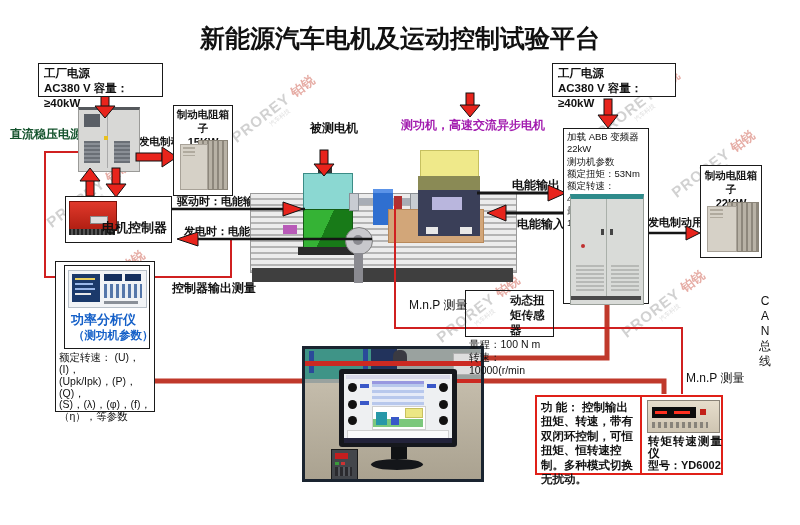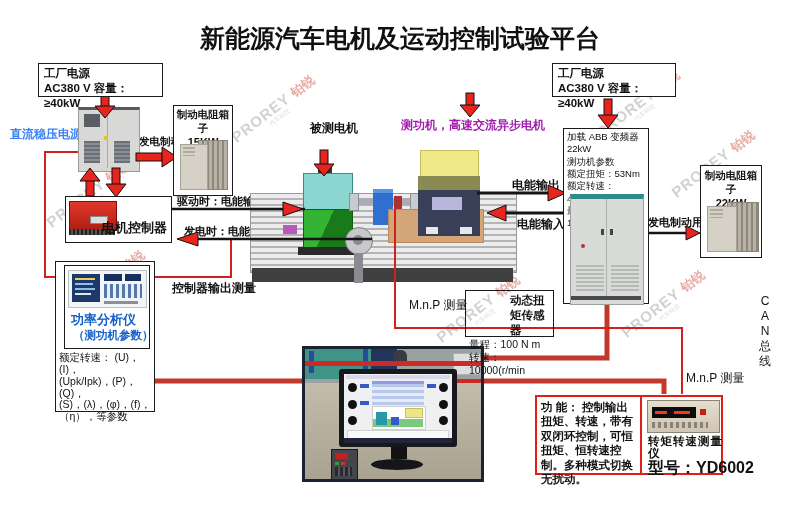--- a/index.html
+++ b/index.html
@@ -175,21 +175,21 @@
     </g>
   </svg>
 
   <div class="lbl" style="left:0;top:22px;width:800px;text-align:center;font-size:25px;">新能源汽车电机及运动控制试验平台</div>
 
   <div class="box z4" style="left:38px;top:63px;width:125px;height:34px;padding:2px 5px;font-size:11.5px;font-weight:bold;line-height:1.3;">
     <div>工厂电源</div>
     <div>AC380 V 容量：≥40kW</div>
   </div>
 
-  <div class="lbl" style="left:10px;top:126px;font-size:12px;color:#3b82f6;">直流稳压电源</div>
+  <div class="lbl" style="left:10px;top:126px;font-size:12px;color:#14532d;">直流稳压电源</div>
   <div class="abs z2" style="left:78px;top:107px;width:60px;height:61px;background:#d8d8d6;border:1px solid #9a9a98;border-top:3px solid #55585c;">
     <div class="abs" style="left:28px;top:0;width:1px;height:58px;background:#aaa;"></div>
     <div class="abs" style="left:5px;top:4px;width:16px;height:13px;background:#5a5f66;"></div>
     <div class="abs" style="left:5px;top:31px;width:16px;height:22px;background:repeating-linear-gradient(#6a6f76 0 2px,#8a8f96 2px 4px);"></div>
     <div class="abs" style="left:35px;top:31px;width:16px;height:22px;background:repeating-linear-gradient(#6a6f76 0 2px,#8a8f96 2px 4px);"></div>
     <div class="abs" style="left:25px;top:26px;width:4px;height:4px;background:#e8c020;"></div>
   </div>
 
   <div class="box z4" style="left:173px;top:105px;width:60px;height:91px;text-align:center;font-weight:bold;padding-top:2px;">
     <div style="font-size:10.5px;">制动电阻箱子</div>
@@ -300,17 +300,17 @@
       <div class="abs" style="left:3px;top:3px;width:71px;height:31px;background:linear-gradient(#e6ddcc,#cfc5b2);border:1px solid #8a8378;">
         <div class="abs" style="left:4px;top:6px;width:44px;height:11px;background:#0c0c0c;">
           <div class="abs" style="left:3px;top:4px;width:12px;height:3px;background:#ff3020;"></div>
           <div class="abs" style="left:22px;top:4px;width:16px;height:3px;background:#ff3020;"></div>
         </div>
         <div class="abs" style="left:52px;top:8px;width:6px;height:6px;background:#c22018;"></div>
         <div class="abs" style="left:4px;top:21px;width:56px;height:6px;background:repeating-linear-gradient(90deg,#88837a 0 3px,#cfc5b2 3px 6px);"></div>
       </div>
       <div class="lbl" style="left:4px;top:37px;font-size:11.5px;letter-spacing:1px;">转矩转速测量</div>
       <div class="lbl" style="left:4px;top:49px;font-size:11.5px;">仪</div>
-      <div class="lbl" style="left:4px;top:61px;font-size:16px;">型号：YD6002</div>
+      <div class="lbl" style="left:4px;top:61px;font-size:11px;">型号：YD6002</div>
     </div>
   </div>
 
 </div>
 
 </body></html>

